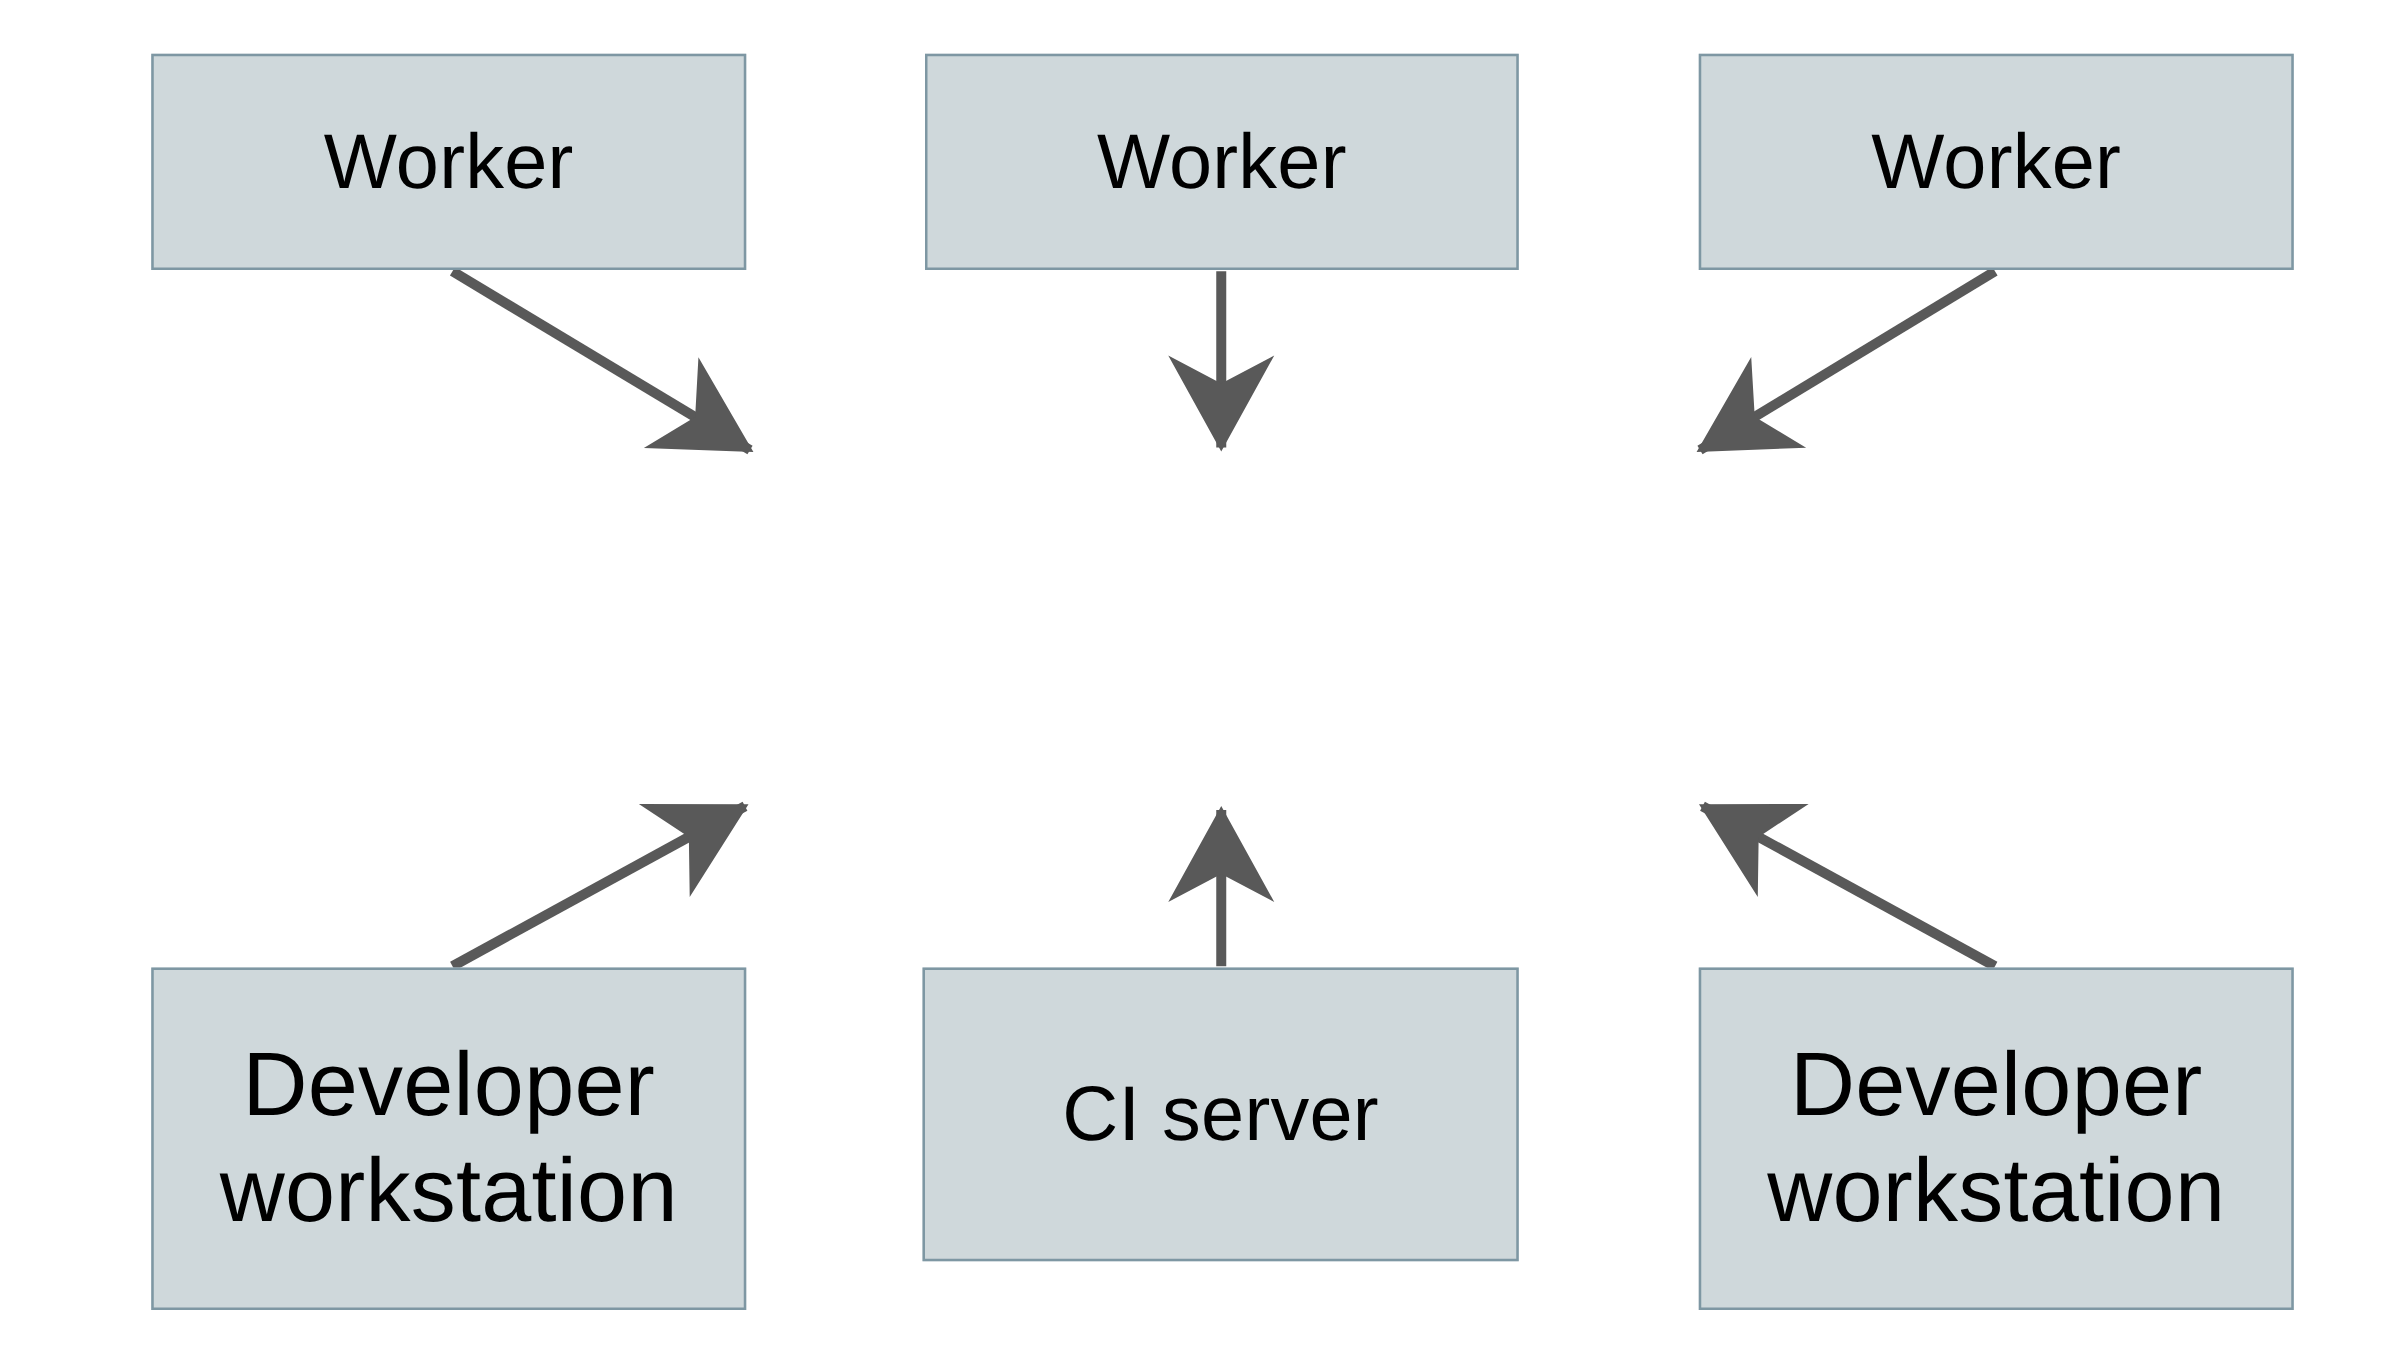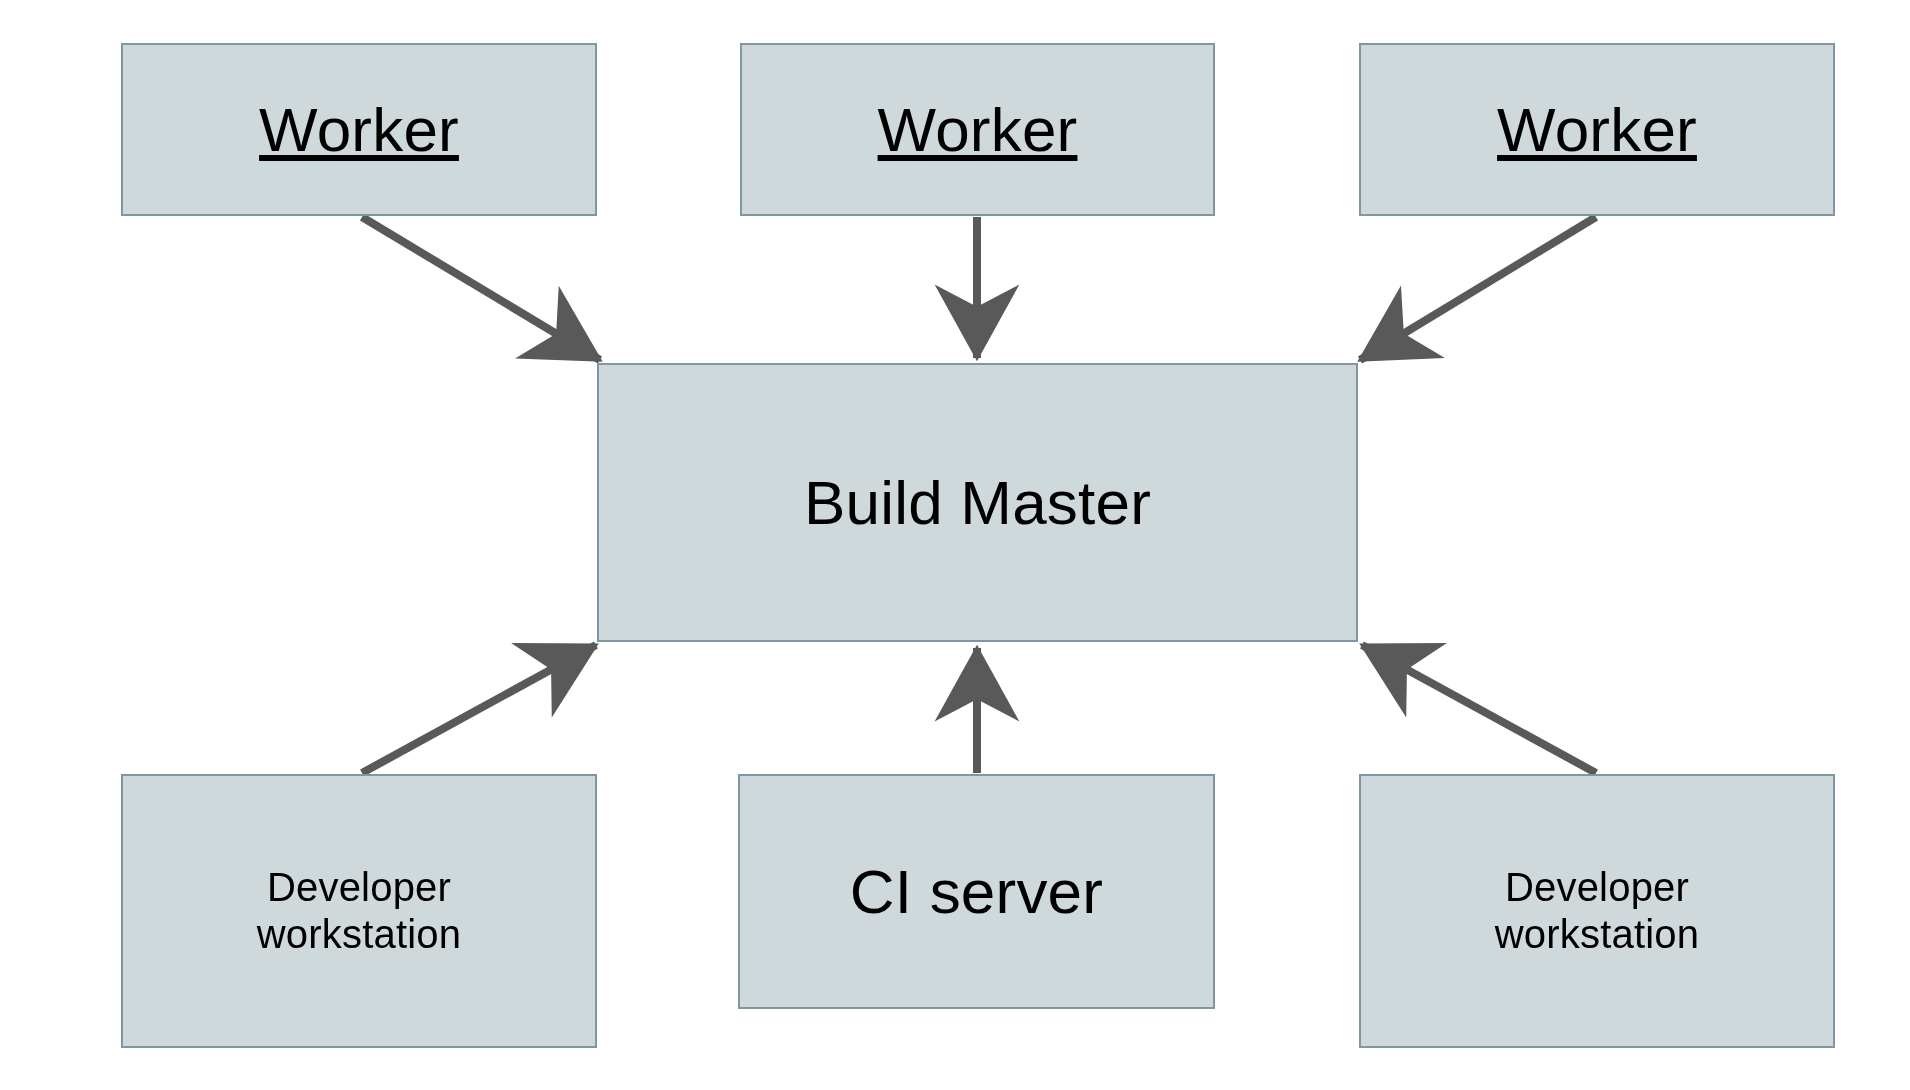--- a/index.html
+++ b/index.html
@@ -37,23 +37,23 @@
     text-align: center;
   }
   .node-label {
     color: #000000;
     font-weight: 400;
     line-height: 1.18;
     letter-spacing: 0.2px;
     white-space: pre-line;
     padding: 0 8px;
   }
-  .size-worker   { font-size: 62px; text-decoration: underline; }
+  .size-worker   { font-size: 62px; }
   .size-master   { font-size: 62px; }
-  .size-dev      { font-size: 40px; }
+  .size-dev      { font-size: 72px; }
   .size-ci       { font-size: 62px; }
 </style>
 </head>
 <body>
 
 <div id="canvas">
 
   <svg id="edge-layer" viewBox="0 0 1910 1090" width="1910" height="1090" xmlns="http://www.w3.org/2000/svg">
     <defs>
 
@@ -83,23 +83,20 @@
   </div>
 
   <div class="node" style="left:740px; top:43px; width:475px; height:173px;">
     <span class="node-label size-worker">Worker</span>
   </div>
 
   <div class="node" style="left:1359px; top:43px; width:476px; height:173px;">
     <span class="node-label size-worker">Worker</span>
   </div>
 
-  <div class="node" style="left:597px; top:363px; width:761px; height:279px;">
-    <span class="node-label size-master">Build Master</span>
-  </div>
 
   <div class="node" style="left:121px; top:774px; width:476px; height:274px;">
     <span class="node-label size-dev">Developer
 workstation</span>
   </div>
 
   <div class="node" style="left:738px; top:774px; width:477px; height:235px;">
     <span class="node-label size-ci">CI server</span>
   </div>
 

